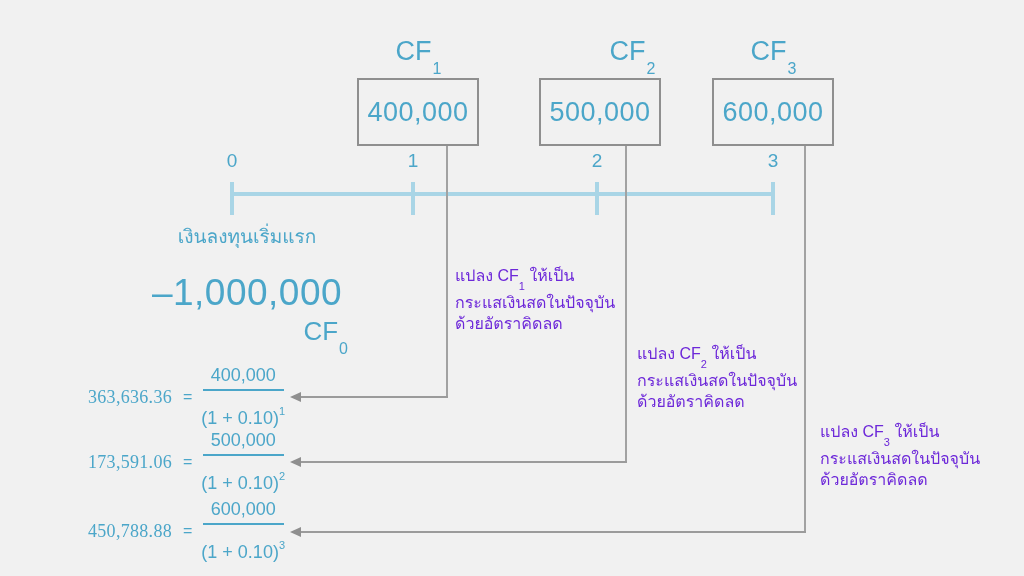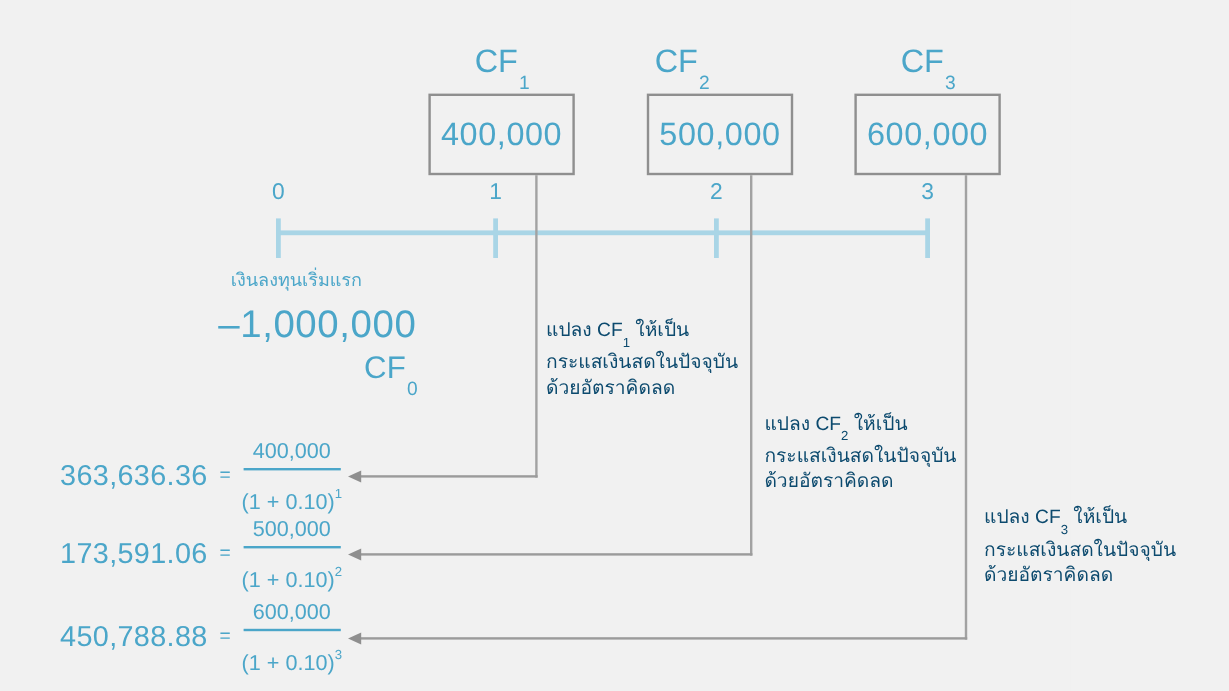--- a/index.html
+++ b/index.html
@@ -60,22 +60,22 @@
     top: 150px; width: 40px;
     text-align: center;
     font-size: 19px; color: #4ba6c9;
   }
 
   
   .invest {
     left: 147px; top: 221px; width: 200px;
     text-align: center; color: #4ba6c9;
   }
-  .invest .caption { font-size: 15px; font-family: Liberation Mono, monospace; }
-  .invest .amount  { font-size: 32px; margin-top: 7px; letter-spacing: 0.5px; text-align: right; }
+  .invest .caption { font-size: 19px; font-family: Liberation Mono, monospace; }
+  .invest .amount  { font-size: 37px; margin-top: 21px; letter-spacing: 0.5px; }
   .invest .cf0     { font-size: 26px; margin-top: 2px; text-align: right; }
 
   
   .vline { width: 2px; background: #a2a2a2; top: 146px; }
 
   
   .arrow { height: 2px; background: #9b9b9b; }
   .arrow .head {
     position: absolute;
     left: -10px; top: -4px;
@@ -85,57 +85,57 @@
     border-right: 11px solid #8f8f8f;
   }
 
   
   .formula {
     left: 50px; width: 250px; height: 60px;
     display: flex; align-items: center;
     color: #4ba6c9;
   }
   .formula .result {
-    width: 122px; text-align: left;
-    font-size: 24px; letter-spacing: 0.3px;
+    width: 122px; text-align: right;
+    font-size: 18px; letter-spacing: 0.3px; font-family: Liberation Serif, serif;
   }
   .formula .eq { font-size: 16px; margin: 0 9px 0 11px; }
   .fraction {
     display: inline-flex; flex-direction: column;
     align-items: center; font-size: 18px;
   }
   .fraction .num {
     padding: 0 8px 3px 8px;
     border-bottom: 2px solid #4ba6c9;
   }
   .fraction .den { padding-top: 16px; white-space: nowrap; }
   .fraction .den sup { font-size: 11px; position: relative; top: -2px; }
 
   
   .annotation {
     width: 175px;
-    color: #0c4a6e;
+    color: #6d28d9;
     font-size: 16px;
     line-height: 21px;
     white-space: nowrap;
   }
   .annotation sub {
     font-size: 11px;
     position: relative; top: 5px;
   }
 </style>
 </head>
 <body>
 
 <div id="stage">
 
   <div class="abs cf-label" style="left:358px">
     <span>CF</span><sub>1</sub>
   </div>
-  <div class="abs cf-label" style="left:508px">
+  <div class="abs cf-label" style="left:572px">
     <span>CF</span><sub>2</sub>
   </div>
   <div class="abs cf-label" style="left:713px">
     <span>CF</span><sub>3</sub>
   </div>
 
   <div class="abs cf-box" style="left:357px">
     <span>400,000</span>
   </div>
   <div class="abs cf-box" style="left:539px">

